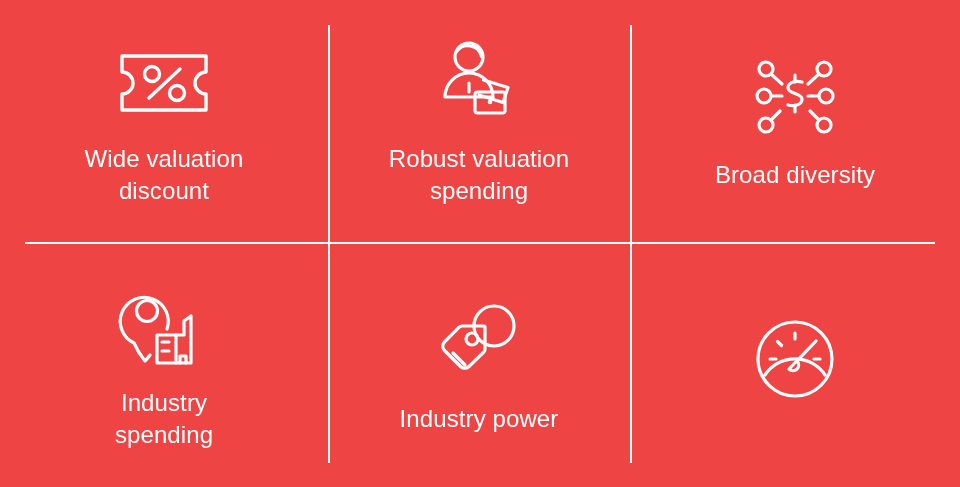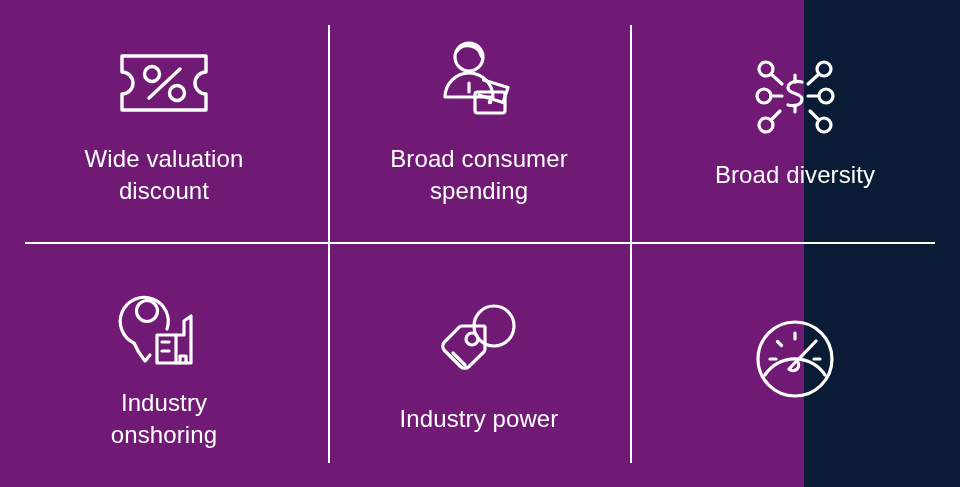--- a/index.html
+++ b/index.html
@@ -10,23 +10,23 @@
   body {
     width: 960px;
     height: 487px;
     background: #0a1b35;
     font-family: "Liberation Sans", sans-serif;
     overflow: hidden;
   }
 
   .board {
     position: relative;
-    width: 804px;
+    width: 960px;
     height: 487px;
-    background: #701a75;
+    background: #ef4444;
   }
 
   
   .divider-h {
     position: absolute;
     left: 25px;
     top: 242px;
     width: 910px;
     height: 2px;
     background: #ffffff;
@@ -118,21 +118,21 @@
 
           <path d="M9 57 a24 24 0 0 1 48 0 Z" fill="none"></path>
           <line x1="33" y1="43" x2="33" y2="52"></line>
 
           <path d="M47.5 40 L72 47.5 L67 62.5 L43 55"></path>
 
           <rect x="39" y="52" width="30" height="21" rx="2.5"></rect>
           <circle cx="54" cy="62" r="2.3" fill="#ffffff" stroke="none"></circle>
         </svg>
       </div>
-      <div class="cell-label">Broad consumer
+      <div class="cell-label">Robust valuation
 spending</div>
     </div>
 
     <div class="cell cell-r1">
       <div class="icon-wrap">
         <svg width="88" height="86" viewBox="0 0 88 86" fill="none" stroke="#ffffff" stroke-width="3.2" stroke-linecap="round" stroke-linejoin="round">
 
           <path d="M51 26 c-8 -2 -14 1 -14 6 c0 6 14 5 14 11 c0 5 -6 8 -14 6"></path>
           <line x1="44" y1="19" x2="44" y2="26"></line>
           <line x1="44" y1="49" x2="44" y2="56"></line>
@@ -167,21 +167,21 @@
           <circle cx="29" cy="26" r="10.5"></circle>
 
           <path d="M39 50 H66 V36 L73 31 V78 H39 Z"></path>
           <line x1="58" y1="50" x2="58" y2="78"></line>
           <line x1="44" y1="57" x2="51" y2="57"></line>
           <line x1="44" y1="66" x2="51" y2="66"></line>
           <path d="M62 78 v-7 h6 v7"></path>
         </svg>
       </div>
       <div class="cell-label">Industry
-onshoring</div>
+spending</div>
     </div>
 
     <div class="cell cell-r2">
       <div class="icon-wrap">
         <svg width="86" height="84" viewBox="0 0 86 84" fill="none" stroke="#ffffff" stroke-width="3.2" stroke-linecap="round" stroke-linejoin="round">
 
           <circle cx="58" cy="25" r="20"></circle>
 
           <path d="M48 25 H26 a4 4 0 0 0 -2.8 1.2 L8.5 41 a6 6 0 0 0 0 8.5 l16 16 a6 6 0 0 0 8.5 0 L47.8 51 A4 4 0 0 0 49 48.2 V26 Z"></path>
           <circle cx="36" cy="38" r="6"></circle>

